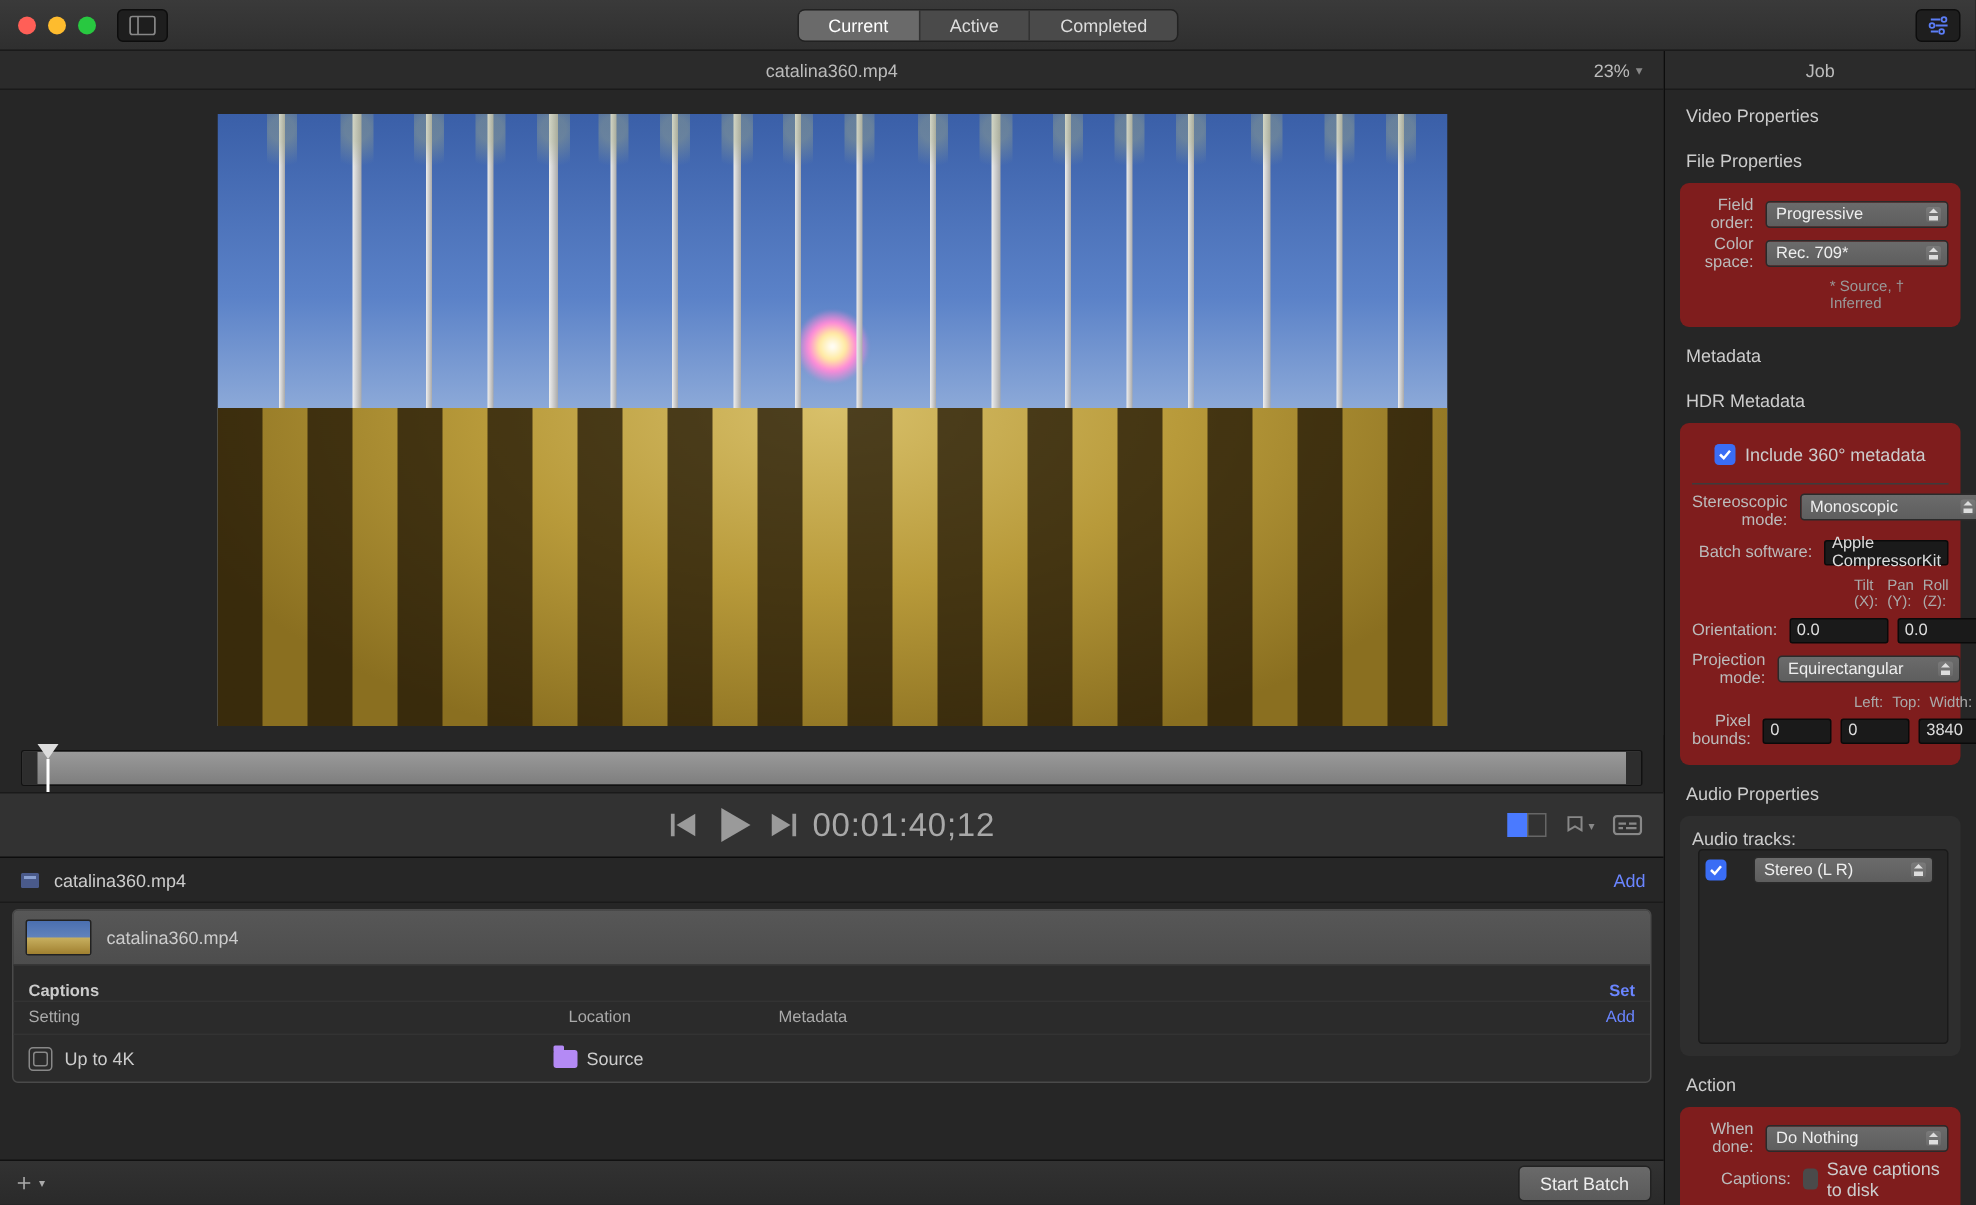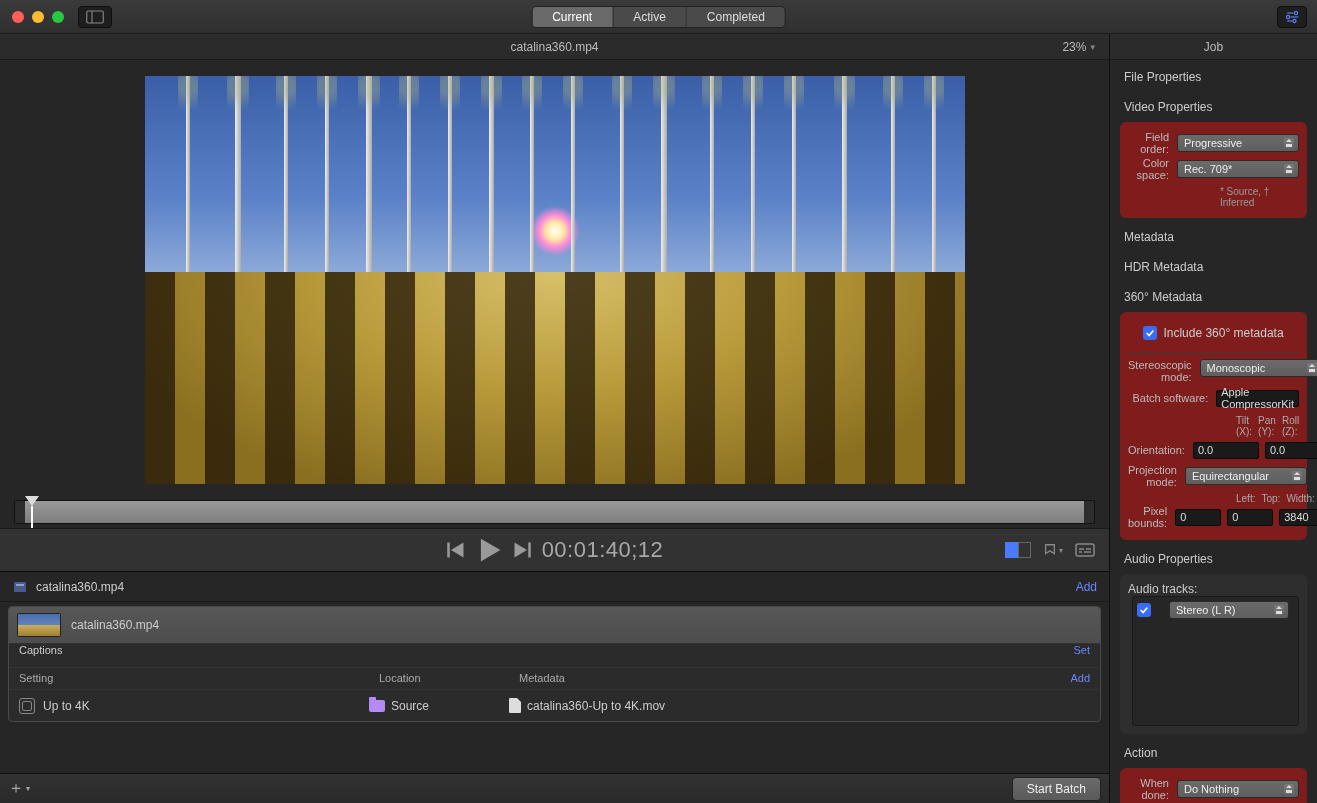--- a/index.html
+++ b/index.html
@@ -120,22 +120,23 @@
   margin:4px 8px; border:1px solid #4a4a4a; border-radius:4px; background:#2b2b2b;
 }
 .job-row{
   height:36px; display:flex; align-items:center; padding:0 8px; gap:10px;
   background:linear-gradient(#575757,#4d4d4d); border-radius:3px 3px 0 0;
 }
 .thumb{width:44px;height:24px;border-radius:2px;overflow:hidden;position:relative;border:1px solid #222;}
 .thumb .sky{background:linear-gradient(#4a6fb0,#7a97c8);}
 .thumb .ground{top:50%;background:linear-gradient(#c8b060,#a08030);}
 .job-caption{
-  height:24px; display:flex; align-items:flex-start; padding:0 10px; font-size:11px; color:#ccc;
+  height:24px; display:flex; align-items:flex-end; padding:0 10px; font-size:11px; color:#ccc;
   border-top:1px solid #333;
+  font-weight:bold;
 }
 .job-caption .set{margin-left:auto;color:#6a85ff;}
 .col-head{
   height:22px; display:flex; font-size:11px; color:#aaa; border-top:1px solid #333;
 }
 .col-head div{padding:4px 10px;}
 .c1{width:360px;} .c2{width:140px;} .c3{flex:1;}
 .col-head .add{margin-left:auto;padding:4px 10px;color:#6a85ff;}
 .out-row{ height:32px; display:flex; align-items:center; border-top:1px solid #333;}
 .out-row .c1{display:flex;align-items:center;gap:8px;padding-left:10px;}
@@ -356,41 +357,37 @@
         </div>
         <div class="out-row">
           <div class="c1">
             <span class="preset-ico"></span>
             <span>Up to 4K</span>
           </div>
           <div class="c2">
             <span class="folder-ico"></span>
             <span>Source</span>
           </div>
-          <div class="c3">
-            <span class="doc-ico"></span>
-            <span>catalina360-Up to 4K.mov</span>
-          </div>
         </div>
       </div>
 
       <div style="flex:1"></div>
 
       <div class="footer">
         <span class="plus">＋<span class="chev">▾</span></span>
         <span class="startbatch">Start Batch</span>
       </div>
     </div>
   </div>
 
   <div class="right-pane">
     <div class="insp-header">Job</div>
     <div class="insp-body">
+      <div class="section-title">Video Properties</div>
       <div class="section-title">File Properties</div>
-      <div class="section-title">Video Properties</div>
       <div class="group">
         <div class="form-row">
           <span class="lbl">Field order:</span>
           <div class="sel">
               <span>Progressive</span>
             </div>
         </div>
         <div class="form-row">
           <span class="lbl">Color space:</span>
           <div class="sel">
@@ -398,21 +395,20 @@
             </div>
         </div>
         <div class="form-row">
             <span class="lbl"></span>
             <span class="hint">* Source, † Inferred</span>
           </div>
       </div>
 
       <div class="section-title">Metadata</div>
       <div class="section-title">HDR Metadata</div>
-      <div class="section-title">360° Metadata</div>
 
       <div class="group">
         <div class="form-row" style="justify-content:center;gap:6px">
           <span class="chk">
               <svg viewBox="0 0 12 12">
                 <polyline points="2,6 5,9 10,3"></polyline>
               </svg>
             </span>
           <span>Include 360° metadata</span>
         </div>

